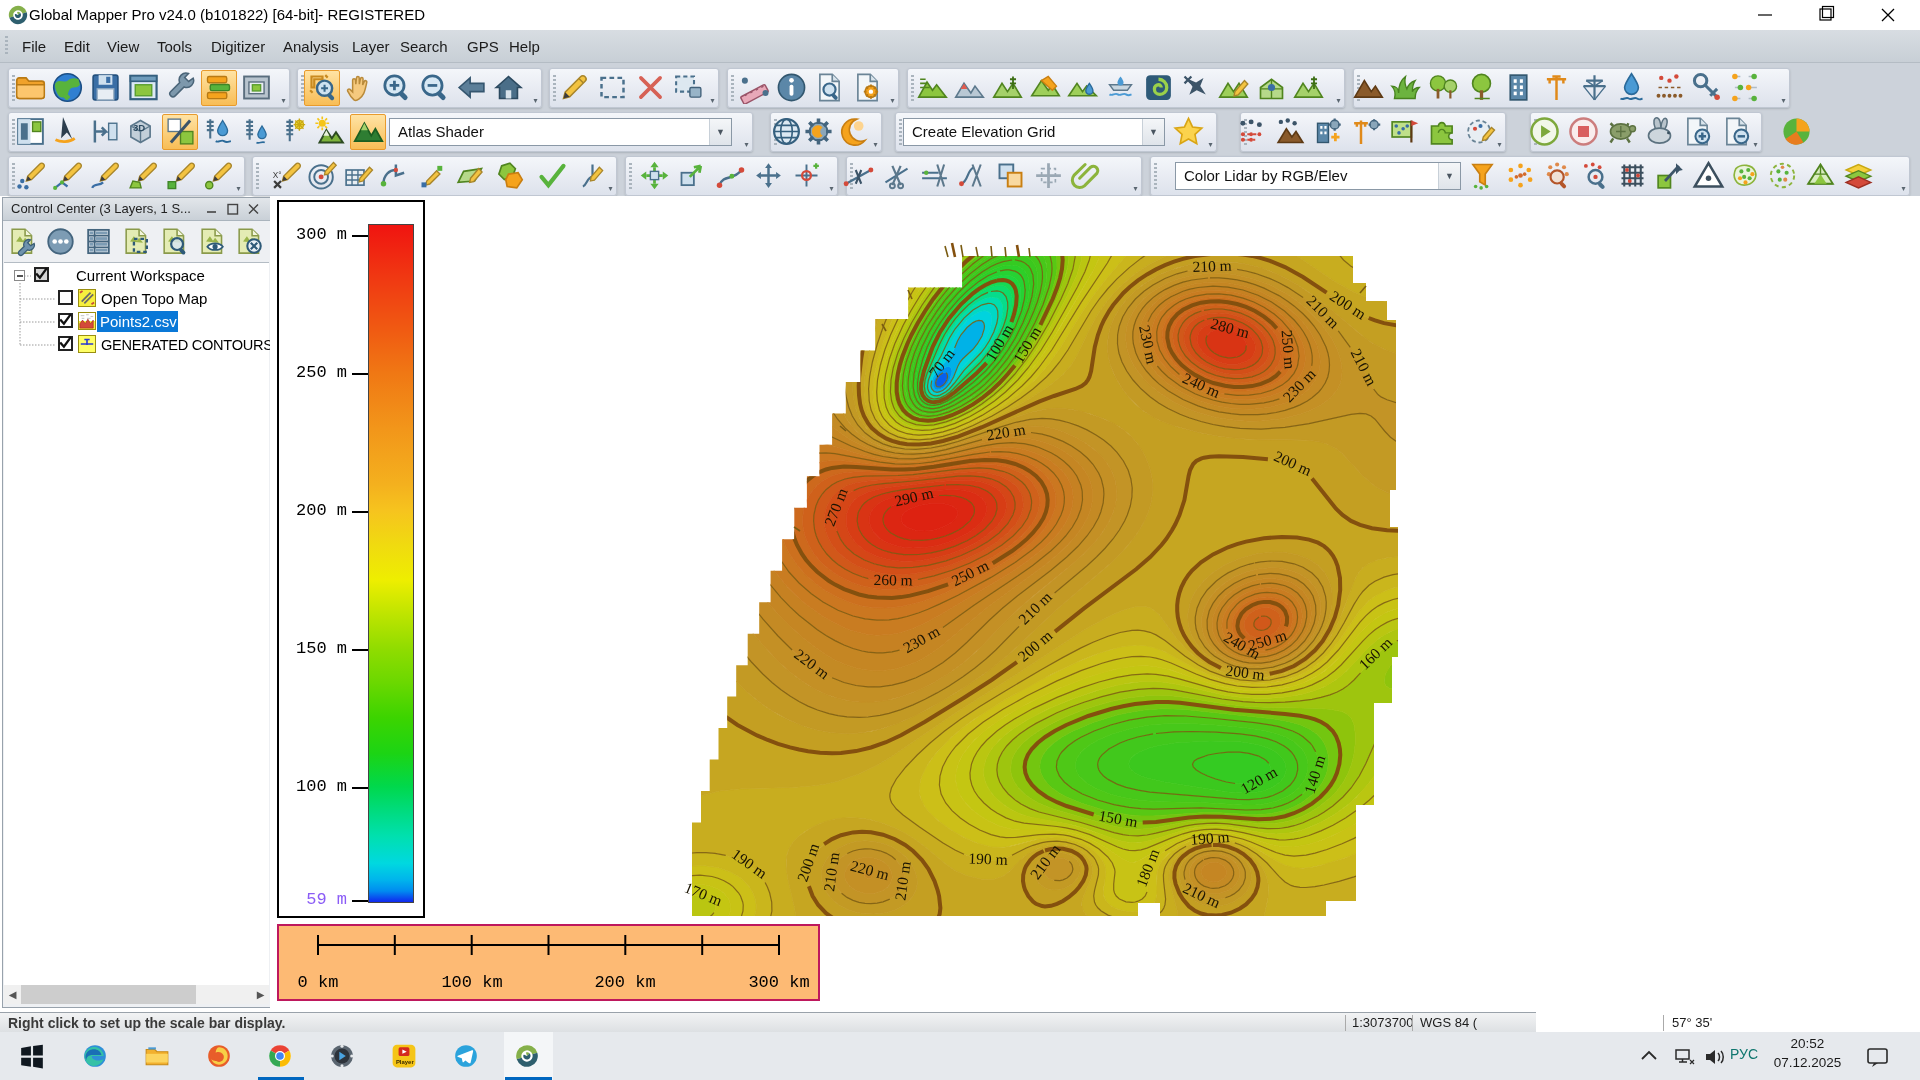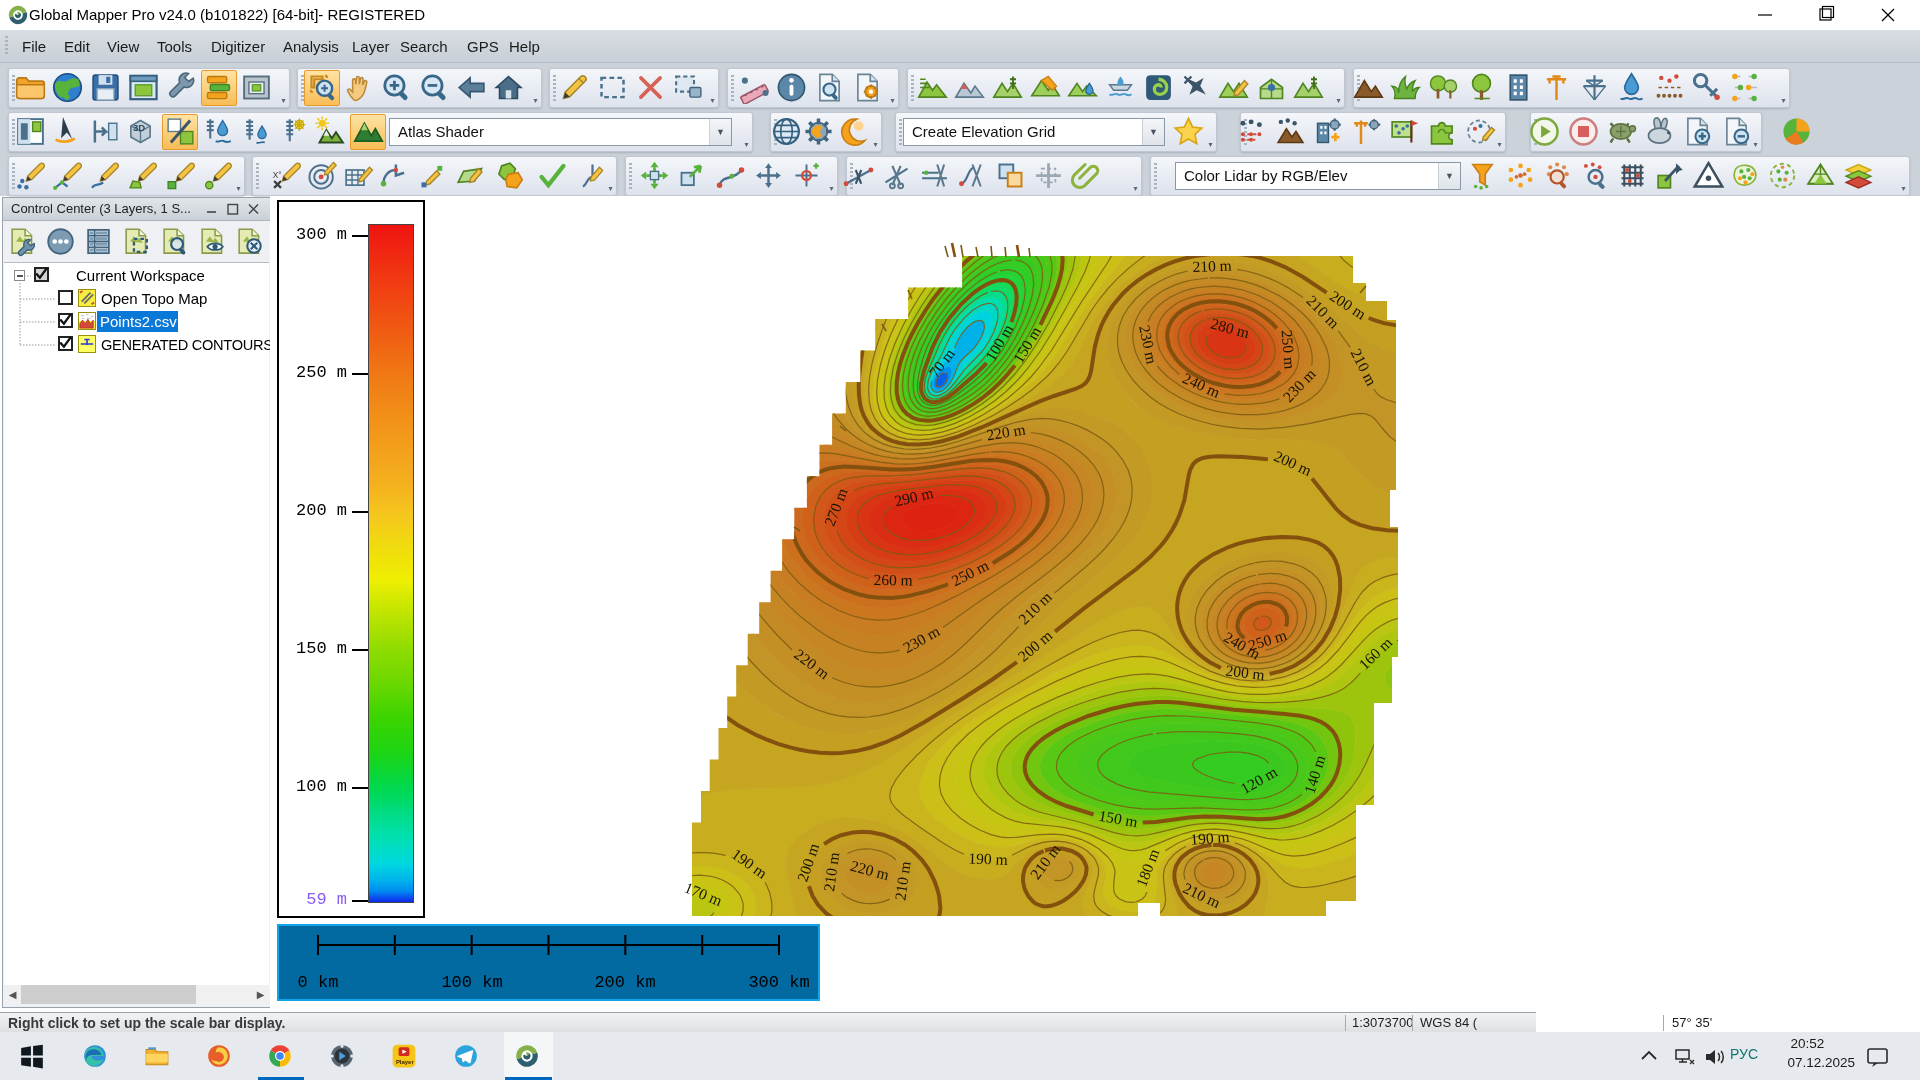--- a/index.html
+++ b/index.html
@@ -1191,21 +1191,21 @@
 <div class="abs serif" style="left:0;top:161px;width:68px;text-align:right;font-size:17px;color:#000">250 m</div>
 <div class="abs" style="left:73px;top:309px;width:16px;height:2px;background:#000"></div>
 <div class="abs serif" style="left:0;top:299px;width:68px;text-align:right;font-size:17px;color:#000">200 m</div>
 <div class="abs" style="left:73px;top:447px;width:16px;height:2px;background:#000"></div>
 <div class="abs serif" style="left:0;top:437px;width:68px;text-align:right;font-size:17px;color:#000">150 m</div>
 <div class="abs" style="left:73px;top:585px;width:16px;height:2px;background:#000"></div>
 <div class="abs serif" style="left:0;top:575px;width:68px;text-align:right;font-size:17px;color:#000">100 m</div>
 <div class="abs" style="left:73px;top:698px;width:16px;height:2px;background:#000"></div>
 <div class="abs serif" style="left:0;top:688px;width:68px;text-align:right;font-size:17px;color:#8b5cf6">59 m</div>
 </div>
-<div class="abs" style="left:277px;top:924px;width:543px;height:77px;border:2px solid #0ea5e9;background:#0369a1">
+<div class="abs" style="left:277px;top:924px;width:543px;height:77px;border:2px solid #be185d;background:#fdba74">
 <svg class="abs" style="left:0;top:0;width:539px;height:73px">
 <path d="M39 19h461" stroke="#000" stroke-width="2"></path>
 <path d="M39.0 9v20" stroke="#000" stroke-width="2"></path>
 <path d="M115.8 9v20" stroke="#000" stroke-width="2"></path>
 <path d="M192.7 9v20" stroke="#000" stroke-width="2"></path>
 <path d="M269.5 9v20" stroke="#000" stroke-width="2"></path>
 <path d="M346.3 9v20" stroke="#000" stroke-width="2"></path>
 <path d="M423.2 9v20" stroke="#000" stroke-width="2"></path>
 <path d="M500.0 9v20" stroke="#000" stroke-width="2"></path>
 </svg>
@@ -1419,17 +1419,17 @@
 <svg class="abs" style="left:1638px;top:14px;width:260px;height:22px" viewBox="0 0 260 22">
 <path d="M4 13l7-7 7 7" stroke="#2a2a2a" stroke-width="1.8" fill="none"></path>
 <rect x="38" y="4" width="13" height="9" fill="none" stroke="#2a2a2a" stroke-width="1.5"></rect>
       <path d="M41 16h8M44.5 13v3" stroke="#2a2a2a" stroke-width="1.5"></path>
       <path d="M52 14l4 4M56 14l-4 4" stroke="#2a2a2a" stroke-width="1.2"></path>
 <path d="M68 8v6h4l5 4V4l-5 4z" fill="#2a2a2a"></path>
       <path d="M80 7c2 2 2 6 0 8M83 5c3 3 3 9 0 12" stroke="#2a2a2a" stroke-width="1.5" fill="none"></path>
 </svg>
 <div class="abs" style="left:1730px;top:14px;font-size:14px;color:#0f766e">РУС</div>
 <div class="abs" style="left:1760px;top:4px;width:95px;text-align:center;font-size:13.5px;color:#1a1a1a">20:52</div>
-<div class="abs" style="left:1760px;top:23px;width:95px;text-align:right;font-size:13.5px;color:#1a1a1a">07.12.2025</div>
+<div class="abs" style="left:1760px;top:23px;width:95px;text-align:center;font-size:13.5px;color:#1a1a1a">07.12.2025</div>
 <svg class="abs" style="left:1866px;top:14px;width:24px;height:22px" viewBox="0 0 24 22">
       <rect x="2" y="3" width="19" height="14" rx="2" fill="none" stroke="#2a2a2a" stroke-width="1.6"></rect>
       <path d="M8 17l-2 4 6-4z" fill="#2a2a2a"></path>
     </svg>
 </div>
 </body></html>

